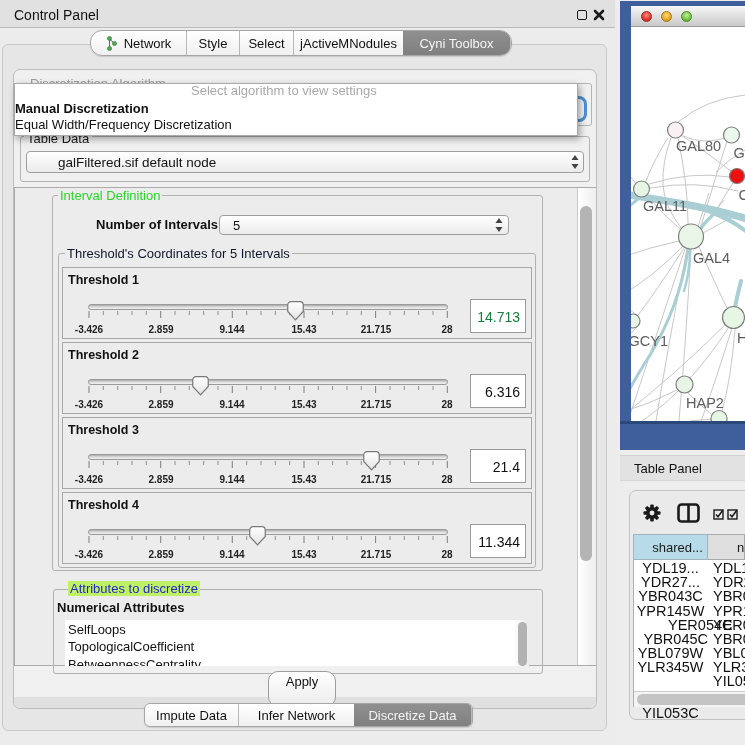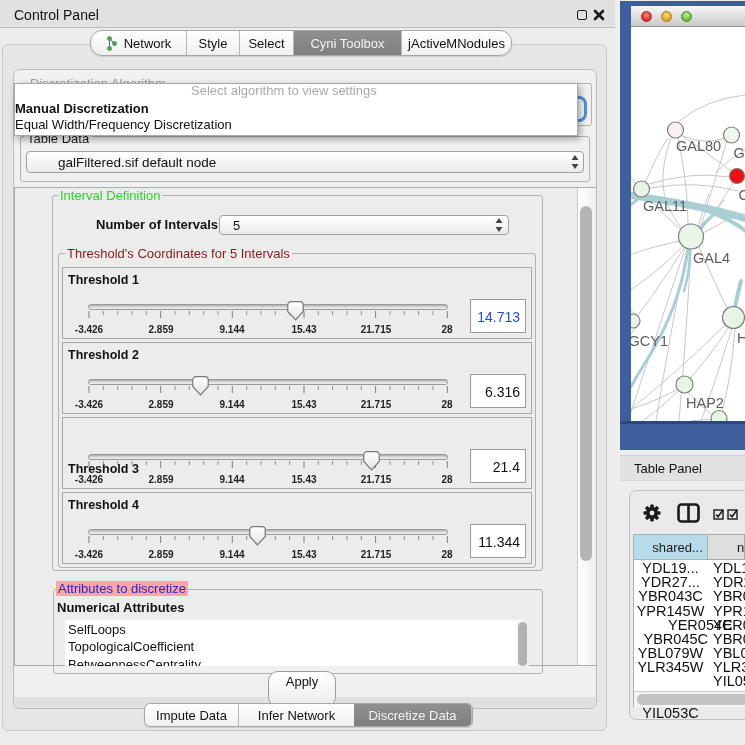--- a/index.html
+++ b/index.html
@@ -28,22 +28,22 @@
   <div style="width:96px;height:100%;display:flex;align-items:center;justify-content:center;border-right:1px solid #b8b8b8;font-size:13px;color:#111;">
     <svg width="13" height="15" viewBox="0 0 13 15" style="margin-right:5px;">
         <circle cx="3.5" cy="2.5" r="2" fill="#4caf50" stroke="#2e7d32" stroke-width="0.7"></circle>
         <circle cx="8.5" cy="7.5" r="2" fill="#4caf50" stroke="#2e7d32" stroke-width="0.7"></circle>
         <circle cx="3.5" cy="12.5" r="2" fill="#4caf50" stroke="#2e7d32" stroke-width="0.7"></circle>
         <path d="M3.5,4.5 L3.5,10.5 M3.8,3.3 L7.6,6.6" stroke="#666" stroke-width="1"></path>
       </svg>
     Network</div>
   <div style="width:53px;height:100%;display:flex;align-items:center;justify-content:center;border-right:1px solid #b8b8b8;font-size:13px;color:#111;">Style</div>
   <div style="width:54px;height:100%;display:flex;align-items:center;justify-content:center;border-right:1px solid #b8b8b8;font-size:13px;color:#111;">Select</div>
+  <div style="flex:1;height:100%;display:flex;align-items:center;justify-content:center;font-size:13px;color:#111;">jActiveMNodules</div>
   <div style="width:108px;height:100%;display:flex;align-items:center;justify-content:center;border-right:1px solid #b8b8b8;font-size:13px;color:#f4f4f4;background:linear-gradient(#909090,#7f7f7f);">Cyni Toolbox</div>
-  <div style="flex:1;height:100%;display:flex;align-items:center;justify-content:center;font-size:13px;color:#111;">jActiveMNodules</div>
 </div>
 
 <div class="abs" style="left:20px;top:83px;width:572px;height:43px;border:1px solid #b4b4b4;border-radius:3px;"></div>
 <div class="abs" style="left:27px;top:76px;font-size:13px;color:#9b9b9b;background:#f0f0f0;padding:0 3px;">Discretization Algorithm</div>
 <div class="abs" style="left:26px;top:96px;width:561px;height:26px;border:3px solid #4f8fd4;border-radius:8px;background:#eef2f6;"></div>
 
 <div class="abs" style="left:20px;top:136px;width:570px;height:46px;border:1px solid #b4b4b4;border-radius:3px;"></div>
 <div class="abs" style="left:24px;top:130.5px;font-size:13px;color:#1a1a1a;background:#f0f0f0;padding:0 3px;">Table Data</div>
 <div class="abs" style="left:26px;top:151px;width:558px;height:22px;background:linear-gradient(#ffffff,#ebebeb);border:1px solid #9f9f9f;border-radius:4px;"></div>
 <div class="abs" style="left:34px;top:155px;font-size:13.5px;color:#111;margin-left:24px;">galFiltered.sif default node</div>
@@ -62,21 +62,21 @@
 
 <div class="abs" style="left:96px;top:217px;font-size:13px;font-weight:bold;color:#111;">Number of Intervals</div>
 <div class="abs" style="left:219px;top:215px;width:290px;height:20px;background:linear-gradient(#ffffff,#ebebeb);border:1px solid #9f9f9f;border-radius:4px;"></div>
 <div class="abs" style="left:233px;top:218px;font-size:13px;color:#111;">5</div>
 <svg class="abs" style="left:493px;top:217px;" width="12" height="16" viewBox="0 0 12 16">
     <path d="M6,1 L9.5,6 L2.5,6 Z" fill="#444"></path>
     <path d="M6,15 L9.5,10 L2.5,10 Z" fill="#444"></path>
   </svg>
 
 <div class="abs" style="left:58px;top:253px;width:478px;height:315px;border:1px solid #b1b1b1;border-radius:3px;"></div>
-<div class="abs" style="left:65px;top:246px;font-size:13px;color:#7f1d1d;background:#ececec;padding:0 2px;">Threshold's Coordinates for 5 Intervals</div>
+<div class="abs" style="left:65px;top:246px;font-size:13px;color:#0f172a;background:#ececec;padding:0 2px;">Threshold's Coordinates for 5 Intervals</div>
 
 <div class="abs" style="left:62px;top:267px;width:470px;height:72px;border:1px solid #a8a8a8;background:#ececec;"></div>
 <div class="abs" style="left:68px;top:273px;font-size:12.5px;font-weight:bold;color:#111;">Threshold 1</div>
 <div class="abs" style="left:88px;top:304px;width:360px;height:6px;border-radius:3px;background:linear-gradient(#a8a8a8,#d8d8d8 45%,#f2f2f2);border:1px solid #9a9a9a;"></div>
 <svg class="abs" style="left:0;top:311px;" width="460" height="8" viewBox="0 0 460 8">
     <line x1="89.0" y1="0" x2="89.0" y2="7" stroke="#7d7d7d" stroke-width="1"></line>
     <line x1="103.3" y1="0" x2="103.3" y2="4" stroke="#8f8f8f" stroke-width="1"></line>
     <line x1="117.7" y1="0" x2="117.7" y2="4" stroke="#8f8f8f" stroke-width="1"></line>
     <line x1="132.0" y1="0" x2="132.0" y2="4" stroke="#8f8f8f" stroke-width="1"></line>
     <line x1="146.3" y1="0" x2="146.3" y2="4" stroke="#8f8f8f" stroke-width="1"></line>
@@ -112,21 +112,21 @@
     <defs>
       <linearGradient id="thg267" x1="0" y1="0" x2="0" y2="1">
         <stop offset="0" stop-color="#ffffff"></stop>
         <stop offset="0.5" stop-color="#f2f2f2"></stop>
         <stop offset="1" stop-color="#e2e2e2"></stop>
       </linearGradient>
     </defs>
     <path d="M0.75,10.4 V3.9 A3.2,3.2 0 0 1 3.95,0.7 H13.05 A3.2,3.2 0 0 1 16.25,3.9 V10.4 L8.5,18.8 Z" fill="url(#thg267)" stroke="#787878" stroke-width="1.2"></path>
   </svg>
 <div class="abs" style="left:470px;top:299px;width:56px;height:34px;background:#ffffff;border:1.5px solid #9b9b9b;"></div>
-<div class="abs" style="left:470px;top:309px;width:50px;text-align:right;font-size:14px;color:#1d4ed8;">14.713</div>
+<div class="abs" style="left:470px;top:309px;width:50px;text-align:right;font-size:14px;color:#15803d;">14.713</div>
 <div class="abs" style="left:62px;top:342px;width:470px;height:72px;border:1px solid #a8a8a8;background:#ececec;"></div>
 <div class="abs" style="left:68px;top:348px;font-size:12.5px;font-weight:bold;color:#111;">Threshold 2</div>
 <div class="abs" style="left:88px;top:379px;width:360px;height:6px;border-radius:3px;background:linear-gradient(#a8a8a8,#d8d8d8 45%,#f2f2f2);border:1px solid #9a9a9a;"></div>
 <svg class="abs" style="left:0;top:386px;" width="460" height="8" viewBox="0 0 460 8">
     <line x1="89.0" y1="0" x2="89.0" y2="7" stroke="#7d7d7d" stroke-width="1"></line>
     <line x1="103.3" y1="0" x2="103.3" y2="4" stroke="#8f8f8f" stroke-width="1"></line>
     <line x1="117.7" y1="0" x2="117.7" y2="4" stroke="#8f8f8f" stroke-width="1"></line>
     <line x1="132.0" y1="0" x2="132.0" y2="4" stroke="#8f8f8f" stroke-width="1"></line>
     <line x1="146.3" y1="0" x2="146.3" y2="4" stroke="#8f8f8f" stroke-width="1"></line>
     <line x1="160.7" y1="0" x2="160.7" y2="7" stroke="#7d7d7d" stroke-width="1"></line>
@@ -163,21 +163,21 @@
         <stop offset="0" stop-color="#ffffff"></stop>
         <stop offset="0.5" stop-color="#f2f2f2"></stop>
         <stop offset="1" stop-color="#e2e2e2"></stop>
       </linearGradient>
     </defs>
     <path d="M0.75,10.4 V3.9 A3.2,3.2 0 0 1 3.95,0.7 H13.05 A3.2,3.2 0 0 1 16.25,3.9 V10.4 L8.5,18.8 Z" fill="url(#thg342)" stroke="#787878" stroke-width="1.2"></path>
   </svg>
 <div class="abs" style="left:470px;top:374px;width:56px;height:34px;background:#ffffff;border:1.5px solid #9b9b9b;"></div>
 <div class="abs" style="left:470px;top:384px;width:50px;text-align:right;font-size:14px;color:#111;">6.316</div>
 <div class="abs" style="left:62px;top:417px;width:470px;height:72px;border:1px solid #a8a8a8;background:#ececec;"></div>
-<div class="abs" style="left:68px;top:423px;font-size:12.5px;font-weight:bold;color:#111;margin-top:39px;">Threshold 3</div>
+<div class="abs" style="left:68px;top:423px;font-size:12.5px;font-weight:bold;color:#111;">Threshold 3</div>
 <div class="abs" style="left:88px;top:454px;width:360px;height:6px;border-radius:3px;background:linear-gradient(#a8a8a8,#d8d8d8 45%,#f2f2f2);border:1px solid #9a9a9a;"></div>
 <svg class="abs" style="left:0;top:461px;" width="460" height="8" viewBox="0 0 460 8">
     <line x1="89.0" y1="0" x2="89.0" y2="7" stroke="#7d7d7d" stroke-width="1"></line>
     <line x1="103.3" y1="0" x2="103.3" y2="4" stroke="#8f8f8f" stroke-width="1"></line>
     <line x1="117.7" y1="0" x2="117.7" y2="4" stroke="#8f8f8f" stroke-width="1"></line>
     <line x1="132.0" y1="0" x2="132.0" y2="4" stroke="#8f8f8f" stroke-width="1"></line>
     <line x1="146.3" y1="0" x2="146.3" y2="4" stroke="#8f8f8f" stroke-width="1"></line>
     <line x1="160.7" y1="0" x2="160.7" y2="7" stroke="#7d7d7d" stroke-width="1"></line>
     <line x1="175.0" y1="0" x2="175.0" y2="4" stroke="#8f8f8f" stroke-width="1"></line>
     <line x1="189.3" y1="0" x2="189.3" y2="4" stroke="#8f8f8f" stroke-width="1"></line>
@@ -262,21 +262,21 @@
         <stop offset="0.5" stop-color="#f2f2f2"></stop>
         <stop offset="1" stop-color="#e2e2e2"></stop>
       </linearGradient>
     </defs>
     <path d="M0.75,10.4 V3.9 A3.2,3.2 0 0 1 3.95,0.7 H13.05 A3.2,3.2 0 0 1 16.25,3.9 V10.4 L8.5,18.8 Z" fill="url(#thg492)" stroke="#787878" stroke-width="1.2"></path>
   </svg>
 <div class="abs" style="left:470px;top:524px;width:56px;height:34px;background:#ffffff;border:1.5px solid #9b9b9b;"></div>
 <div class="abs" style="left:470px;top:534px;width:50px;text-align:right;font-size:14px;color:#111;">11.344</div>
 
 <div class="abs" style="left:53px;top:589px;width:490px;height:85px;border:1px solid #b1b1b1;border-radius:3px;"></div>
-<div class="abs" style="left:56px;top:580.5px;font-size:13px;color:#2626cc;background:#fca5a5;padding:0 2px;">Attributes to discretize</div>
+<div class="abs" style="left:68px;top:580.5px;font-size:13px;color:#2626cc;background:#bef264;padding:0 2px;">Attributes to discretize</div>
 <div class="abs" style="left:57px;top:600px;font-size:13px;font-weight:bold;color:#111;">Numerical Attributes</div>
 <div class="abs" style="left:65px;top:620px;width:464px;height:46px;background:#ffffff;overflow:hidden;">
   <div style="font-size:13px;color:#111;padding:1px 0 0 3px;line-height:17.4px;">SelfLoops<br>TopologicalCoefficient<br>BetweennessCentrality</div>
 </div>
 <div class="abs" style="left:514px;top:620px;width:15px;height:46px;background:linear-gradient(90deg,#fdfdfd,#ececec);"></div>
 <div class="abs" style="left:518px;top:622px;width:9px;height:44px;background:#b2b2b2;border-radius:4.5px;"></div>
 
 <div class="abs" style="left:268px;top:671px;width:68px;height:36px;background:linear-gradient(#ffffff,#ececec);border:1px solid #9d9d9d;border-radius:10px;text-align:center;font-size:13px;color:#111;line-height:19px;">Apply</div>
 
 <div class="abs" style="left:144px;top:703px;width:329px;height:24px;background:linear-gradient(#ffffff,#f0f0f0);border:1px solid #a6a6a6;border-radius:6px;box-shadow:0 1px 1px rgba(0,0,0,0.12);overflow:hidden;display:flex;">

